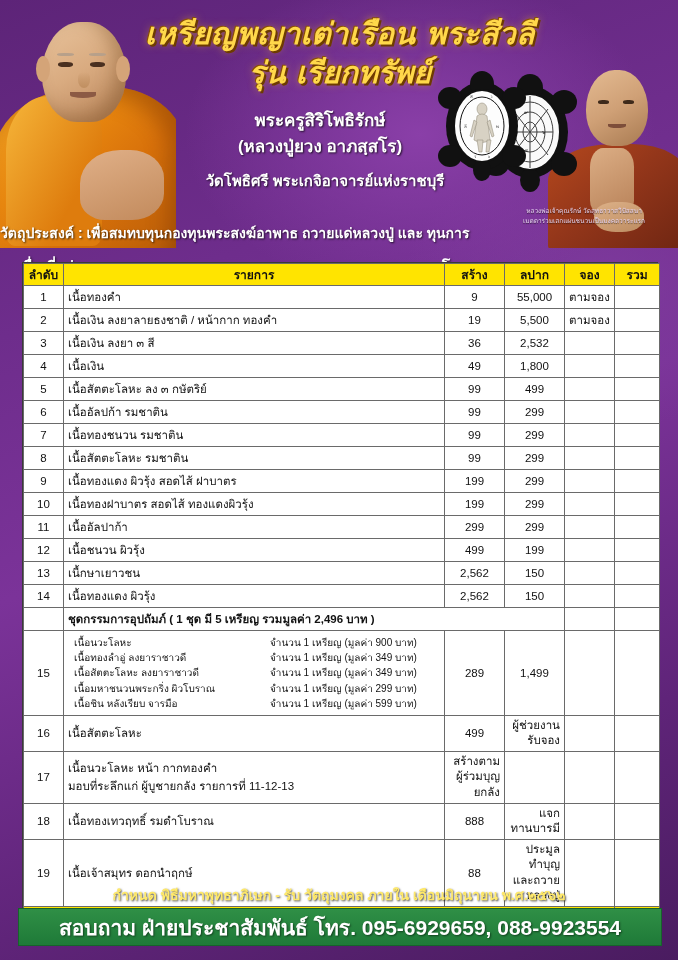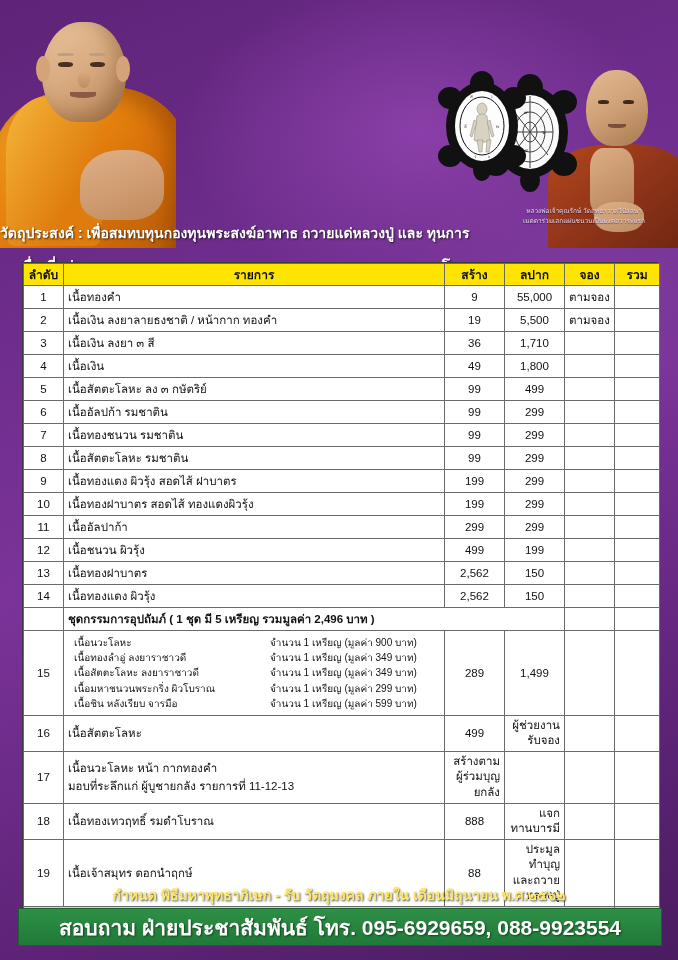--- a/index.html
+++ b/index.html
@@ -365,20 +365,27 @@
             <text x="58" y="44">ว</text>
           <text x="32" y="74">ลี</text>
             <text x="64" y="74">พ</text>
           <text x="42" y="104">ร</text>
             <text x="56" y="104">ะ</text>
         </g>
       </g>
     </svg>
   </div>
 
+  <div class="title-block">
+    <div class="title-main">เหรียญพญาเต่าเรือน พระสีวลี</div>
+    <div class="title-sub">รุ่น เรียกทรัพย์</div>
+    <div class="monk-name">พระครูสิริโพธิรักษ์</div>
+    <div class="monk-name" style="margin-top:0">(หลวงปู่ยวง อาภสฺสโร)</div>
+    <div class="temple-line">วัดโพธิศรี พระเกจิอาจารย์แห่งราชบุรี</div>
+  </div>
 
   <div class="right-caption">
     <div>หลวงพ่อเจ้าคุณรักษ์ วัดสุทธาวาสวิปัสสนา</div>
     <div>เมตตาร่วมเสกแผ่นชนวนเป็นมงคลวาระแรก</div>
   </div>
 
   <div class="purpose">วัตถุประสงค์ : เพื่อสมทบทุนกองทุนพระสงฆ์อาพาธ ถวายแด่หลวงปู่ และ ทุนการศึกษาเยาวชน</div>
 </div>
 
 <div class="addr-row">
@@ -423,21 +430,21 @@
         <td class="item">เนื้อเงิน ลงยาลายธงชาติ / หน้ากาก ทองคำ</td>
         <td class="made">19</td>
         <td class="price">5,500</td>
         <td class="book">ตามจอง</td>
         <td class="sum"></td>
       </tr>
       <tr class="body-row">
         <td class="no">3</td>
         <td class="item">เนื้อเงิน ลงยา ๓ สี</td>
         <td class="made">36</td>
-        <td class="price">1,710</td>
+        <td class="price">2,532</td>
         <td class="book"></td>
         <td class="sum"></td>
       </tr>
       <tr class="body-row">
         <td class="no">4</td>
         <td class="item">เนื้อเงิน</td>
         <td class="made">49</td>
         <td class="price">1,800</td>
         <td class="book"></td>
         <td class="sum"></td>
@@ -501,21 +508,21 @@
       <tr class="body-row">
         <td class="no">12</td>
         <td class="item">เนื้อชนวน ผิวรุ้ง</td>
         <td class="made">499</td>
         <td class="price">199</td>
         <td class="book"></td>
         <td class="sum"></td>
       </tr>
       <tr class="body-row">
         <td class="no">13</td>
-        <td class="item">เนื้อทองฝาบาตร</td>
+        <td class="item">เนื้กษาเยาวชน</td>
         <td class="made">2,562</td>
         <td class="price">150</td>
         <td class="book"></td>
         <td class="sum"></td>
       </tr>
       <tr class="body-row">
         <td class="no">14</td>
         <td class="item">เนื้อทองแดง ผิวรุ้ง</td>
         <td class="made">2,562</td>
         <td class="price">150</td>

